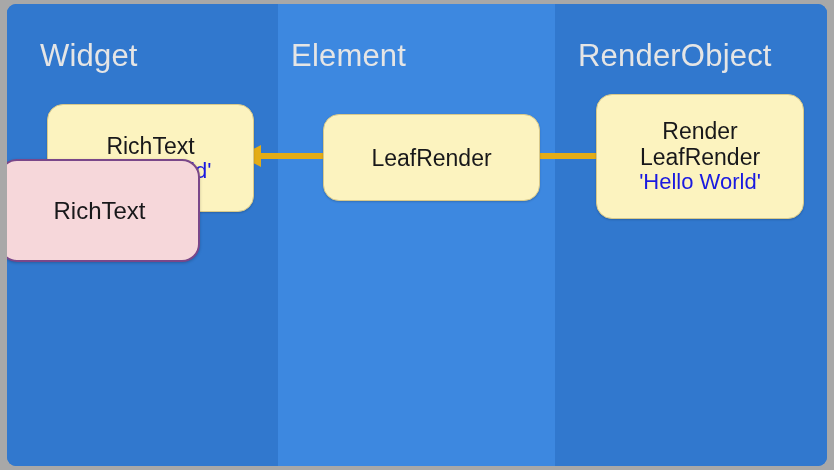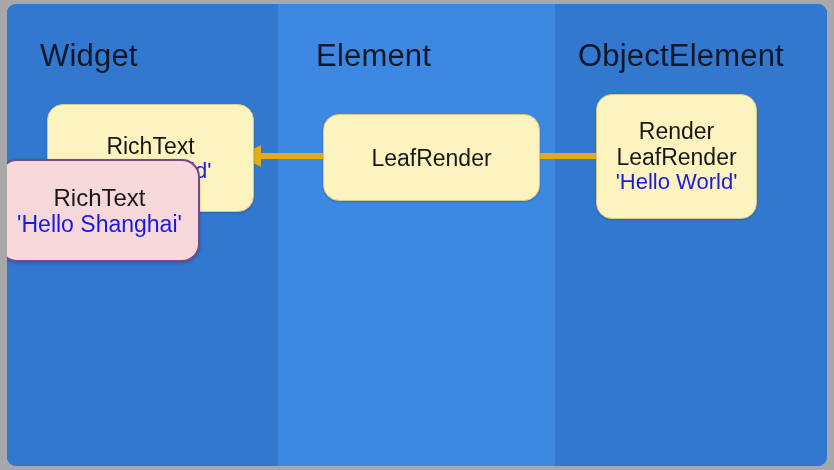--- a/index.html
+++ b/index.html
@@ -33,29 +33,29 @@
     height:100%;
   }
   #band-widget{ left:0px;   width:271px; background:#3178ce; }
   #band-element{ left:271px; width:277px; background:#3d88e0; }
   #band-render{ left:548px; width:272px; background:#3178ce; }
 
   
   .col-title{
     position:absolute;
     top:36px;
-    color:#0f172a;
+    color:#e5e5e5;
     font-size:31px;
     font-weight:400;
     letter-spacing:0.2px;
     white-space:nowrap;
     line-height:1;
   }
   #title-widget{ left:33px; }
-  #title-element{ left:309px; }
+  #title-element{ left:284px; }
   #title-render{ left:571px; }
 
   
   .arrow{
     position:absolute;
     height:6px;
     background:#e3ac16;
   }
   .arrow .head{
     position:absolute;
@@ -117,21 +117,21 @@
   }
   
   #node-leafrender{
     left:316px; top:110px;
     width:217px; height:87px;
     z-index:2;
   }
   
   #node-renderparagraph{
     left:589px; top:90px;
-    width:161px; height:125px;
+    width:208px; height:125px;
     z-index:2;
   }
   
   #node-richtext-overlay{
     left:-8px; top:155px;
     width:201px; height:103px;
     border-radius:18px;
     z-index:5;
   }
   #node-richtext-overlay .line{ font-size:24px; }
@@ -142,21 +142,21 @@
 
 <div id="canvas">
   <div id="stage">
 
     <div id="band-widget" class="column-band"></div>
     <div id="band-element" class="column-band"></div>
     <div id="band-render" class="column-band"></div>
 
     <div id="title-widget" class="col-title">Widget</div>
     <div id="title-element" class="col-title">Element</div>
-    <div id="title-render" class="col-title">ObjectElement</div>
+    <div id="title-render" class="col-title">RenderObject</div>
 
     <div id="arrow-left" class="arrow">
       <span class="head"></span>
     </div>
     <div id="arrow-right" class="arrow">
       <span class="head"></span>
     </div>
 
     <div id="node-richtext-widget" class="node yellow">
       <span class="line">RichText</span>
@@ -168,17 +168,16 @@
     </div>
 
     <div id="node-renderparagraph" class="node yellow">
       <span class="line">Render</span>
       <span class="line">LeafRender</span>
       <span class="line code">'Hello World'</span>
     </div>
 
     <div id="node-richtext-overlay" class="node pink">
       <span class="line">RichText</span>
-      <span class="line code">'Hello Shanghai'</span>
     </div>
 
   </div>
 </div>
 
 </body></html>

